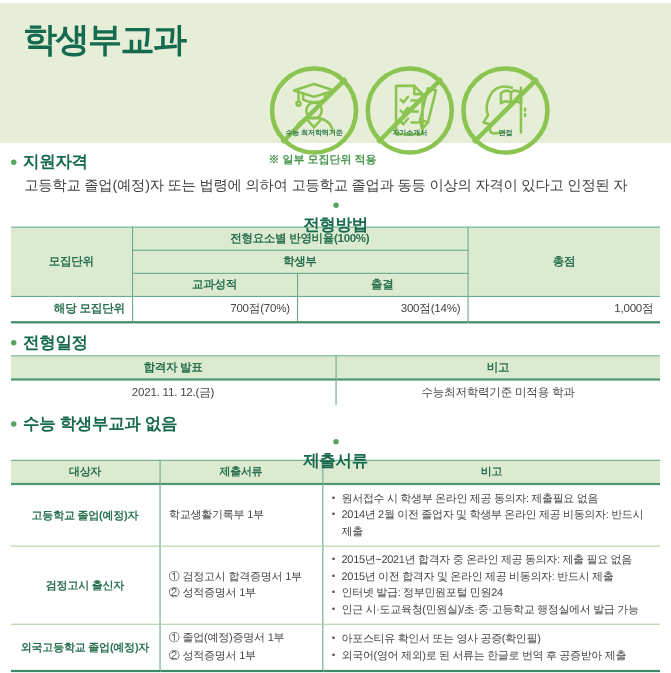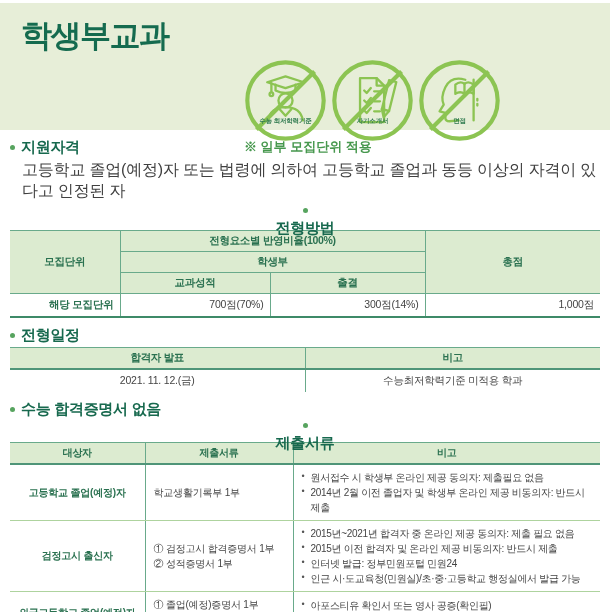--- a/index.html
+++ b/index.html
@@ -17,28 +17,28 @@
     font-size: 31px; font-weight: 800; color: #156b4f; letter-spacing: -1.5px;
   }
   .hero-sub { position: absolute; left: 22px; top: 58px; font-size: 21px; color: #57a45f; }
   .badges { position: absolute; left: 244px; top: 56px; display: flex; gap: 4px; }
   .badge { position: relative; width: 83px; height: 83px; }
   .badge svg { position: absolute; left: 0; top: 0; width: 83px; height: 83px; }
   .badge-label {
     position: absolute; left: 0; right: 0; bottom: 16px; text-align: center;
     font-size: 6.5px; font-weight: bold; color: #2e7a4e; letter-spacing: -0.2px;
   }
-  .badges-note { position: absolute; left: 244px; top: 135px; font-size: 13px; font-weight: bold; color: #47984e; }
+  .badges-note { position: absolute; left: 244px; top: 135px; font-size: 10px; font-weight: bold; color: #47984e; }
   
   .content { padding: 0 10px; }
   .sec-head { display: flex; align-items: center; gap: 6px; margin-top: 10px; height: 15px; }
   .sec-head.tight { margin-top: 6px; flex-direction: column; }
   .dot { width: 5px; height: 5px; border-radius: 50%; background: #57a45f; flex: none; }
   .sec-title { font-size: 15px; font-weight: bold; color: #17694e; letter-spacing: -0.3px; }
-  .elig-body { margin: 5px 0 0 12px; font-size: 16px; color: #404040; letter-spacing: -0.2px; }
+  .elig-body { margin: 5px 0 0 12px; font-size: 13px; color: #404040; letter-spacing: -0.2px; }
   
   table { width: 100%; border-collapse: collapse; table-layout: fixed; }
   .tbl { border-top: 1px solid #9dcb90; font-size: 10.5px; margin-top: 7px; }
   .tbl th {
     background: #dcebd0; color: #2a7150; font-weight: bold;
     border: 1px solid #69aa8b; padding: 3px 4px; text-align: center; letter-spacing: -0.3px;
   }
   .tbl th:first-child { border-left: 0; }
   .tbl th:last-child { border-right: 0; }
   .tbl td {
@@ -199,21 +199,21 @@
       <tbody>
       <tr>
         <td>2021. 11. 12.(금)</td>
         <td>수능최저학력기준 미적용 학과</td>
       </tr>
     </tbody>
   </table>
 
   <div class="sec-head">
     <span class="dot"></span>
-    <span class="sec-title">수능 합격증명서 없음</span>
+    <span class="sec-title">수능 학생부교과 없음</span>
   </div>
 
   <div class="sec-head tight">
     <span class="dot"></span>
     <span class="sec-title">제출서류</span>
   </div>
   <table class="tbl tbl-docs">
     <colgroup>
         <col style="width:135px">
         <col style="width:148px">

